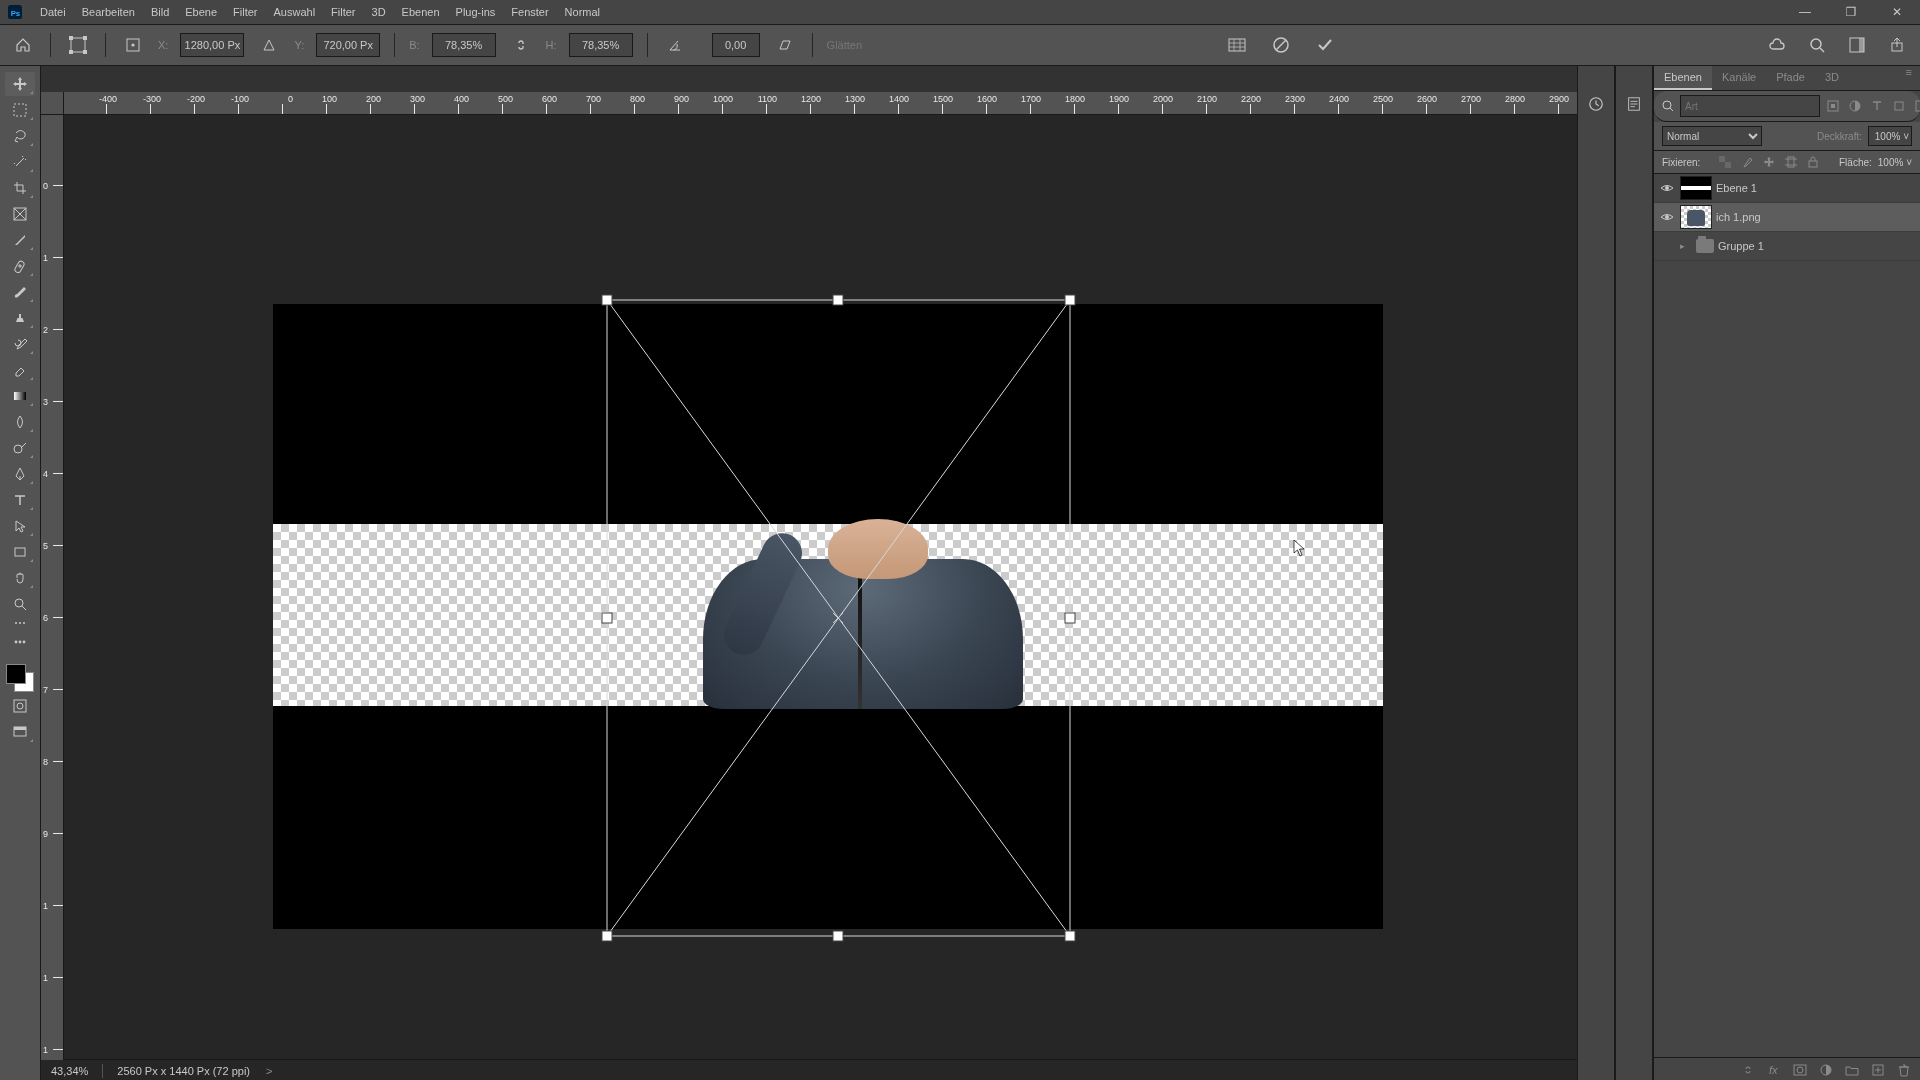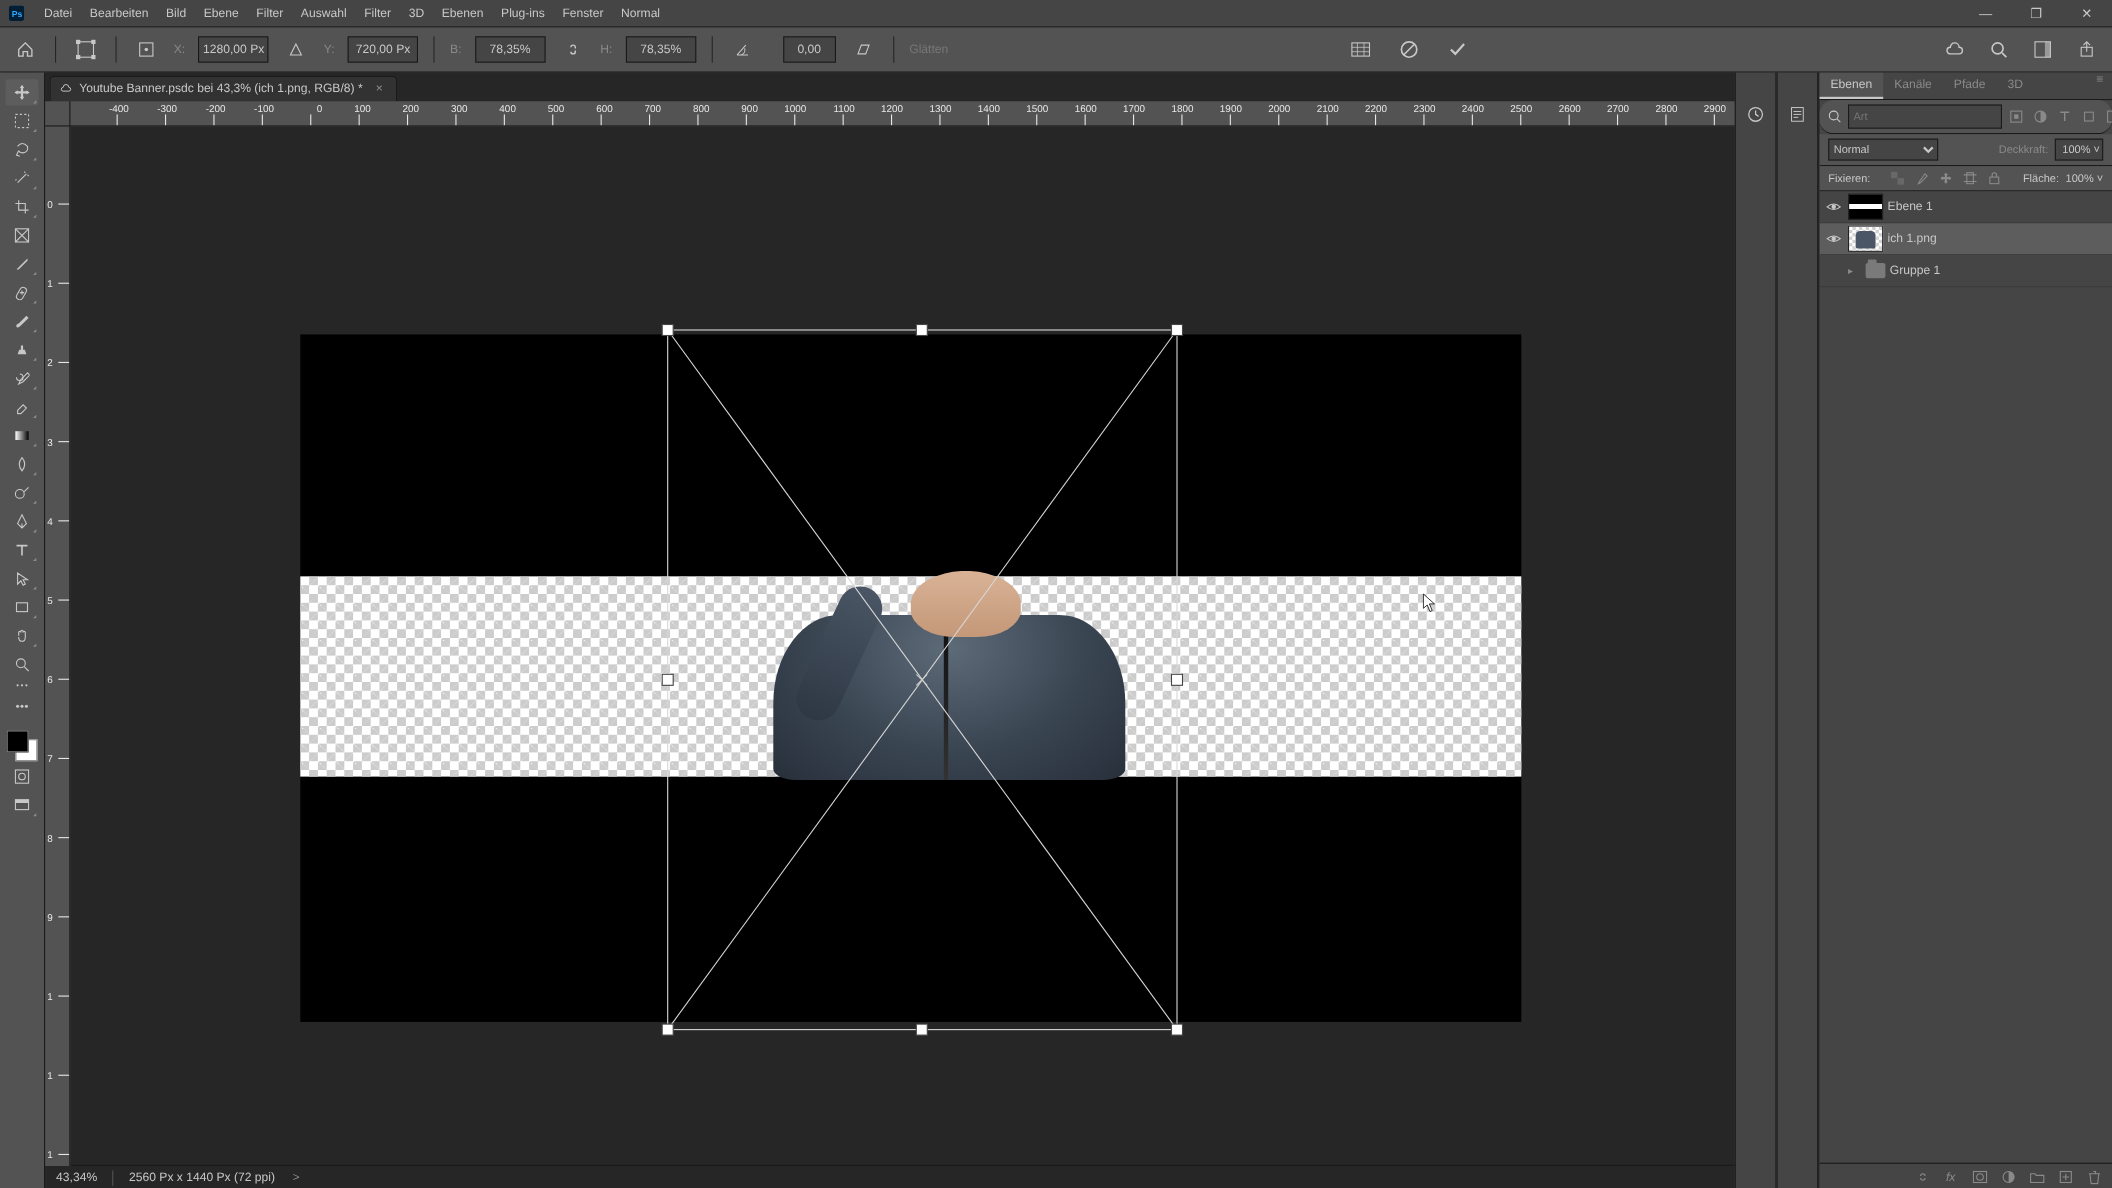--- a/index.html
+++ b/index.html
@@ -482,31 +482,20 @@
     <div class="toolslot">
         <svg width="14" height="14" viewBox="0 0 14 14">
           <rect x="1" y="2" width="12" height="9" fill="none" stroke="currentColor"></rect>
           <rect x="1" y="2" width="12" height="3" fill="currentColor"></rect>
         </svg>
         <span class="tool-corner"></span>
       </div>
   </div>
 
   <div class="doc-area">
-    <div class="doc-tabbar">
-      <div class="doc-tab">
-        <span class="cloud">
-          <svg viewBox="0 0 14 10">
-              <path d="M4 8 A2 2 0 0 1 4 4 A3 3 0 0 1 10 4 A2 2 0 0 1 10 8 Z" fill="none" stroke="currentColor"></path>
-            </svg>
-        </span>
-        <span>Youtube Banner.psdc bei 43,3% (ich 1.png, RGB/8) *</span>
-        <span class="close-x">×</span>
-      </div>
-    </div>
     <div class="ruler-corner"></div>
     <div class="ruler-h" id="rulerH">
         <div class="tick">
           <span>-400</span>
         </div>
         <div class="tick">
           <span>-300</span>
         </div>
         <div class="tick">
           <span>-200</span>

